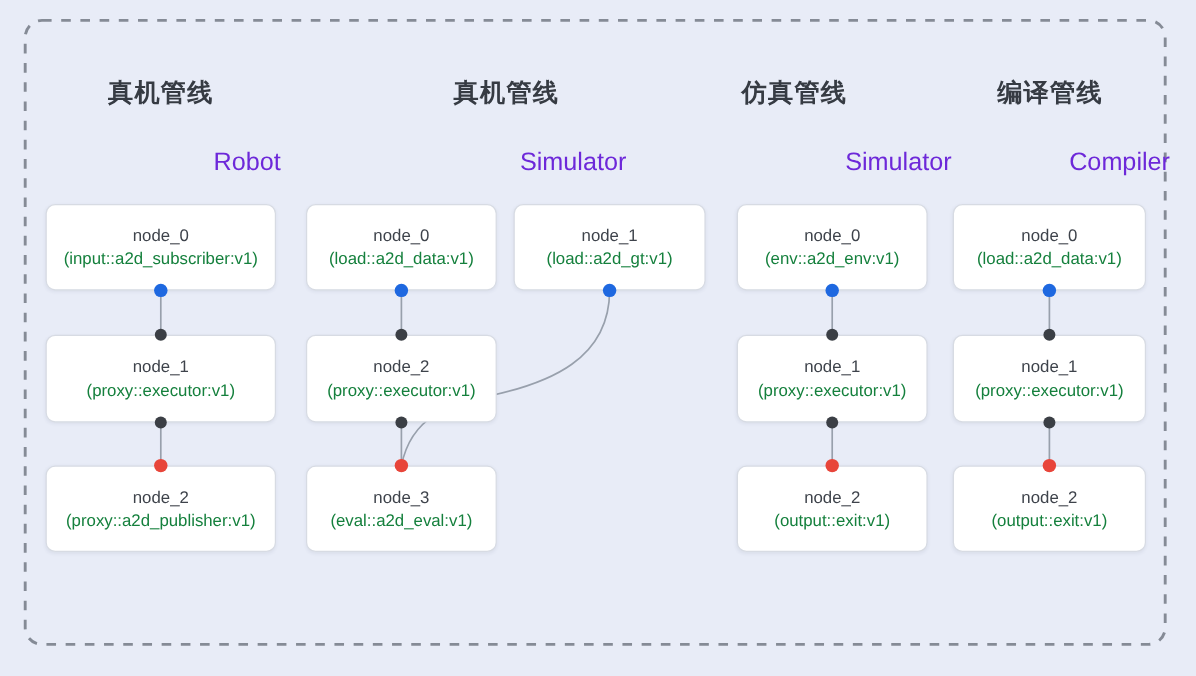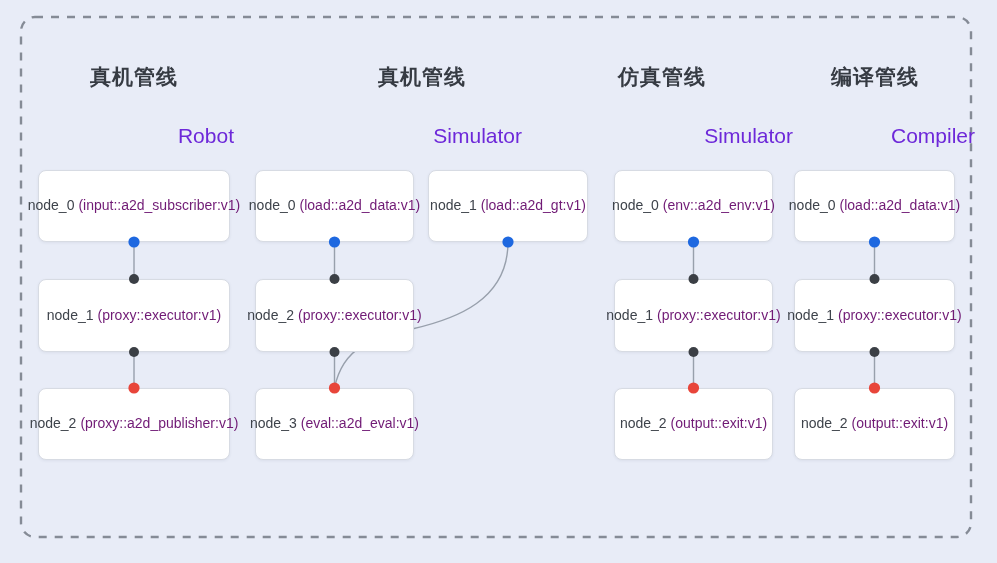--- a/index.html
+++ b/index.html
@@ -46,35 +46,35 @@
     z-index: 2;
   }
   .node-box {
     position: absolute;
     box-sizing: border-box;
     background: #ffffff;
     border: 1px solid #d7dbe3;
     border-radius: 8px;
     box-shadow: 0 1px 3px rgba(40, 55, 90, 0.07);
     display: flex;
-    flex-direction: row;
+    flex-direction: column;
     align-items: center;
     justify-content: center;
     gap: 4px;
     z-index: 2;
   }
   .node-title {
     font-size: 14px;
     color: #3e434b;
     line-height: 1.1;
     white-space: nowrap;
   }
   .node-subtitle {
     font-size: 14px;
-    color: #701a75;
+    color: #15803d;
     line-height: 1.1;
     white-space: nowrap;
   }
   
   .r1 { top: 170px; height: 72px; }
   .r2 { top: 279px; height: 73px; }
   .r3 { top: 388px; height: 72px; }
   
   .c-robot { left: 38px;  width: 192px; }
   .c-evalA { left: 255px; width: 159px; }

